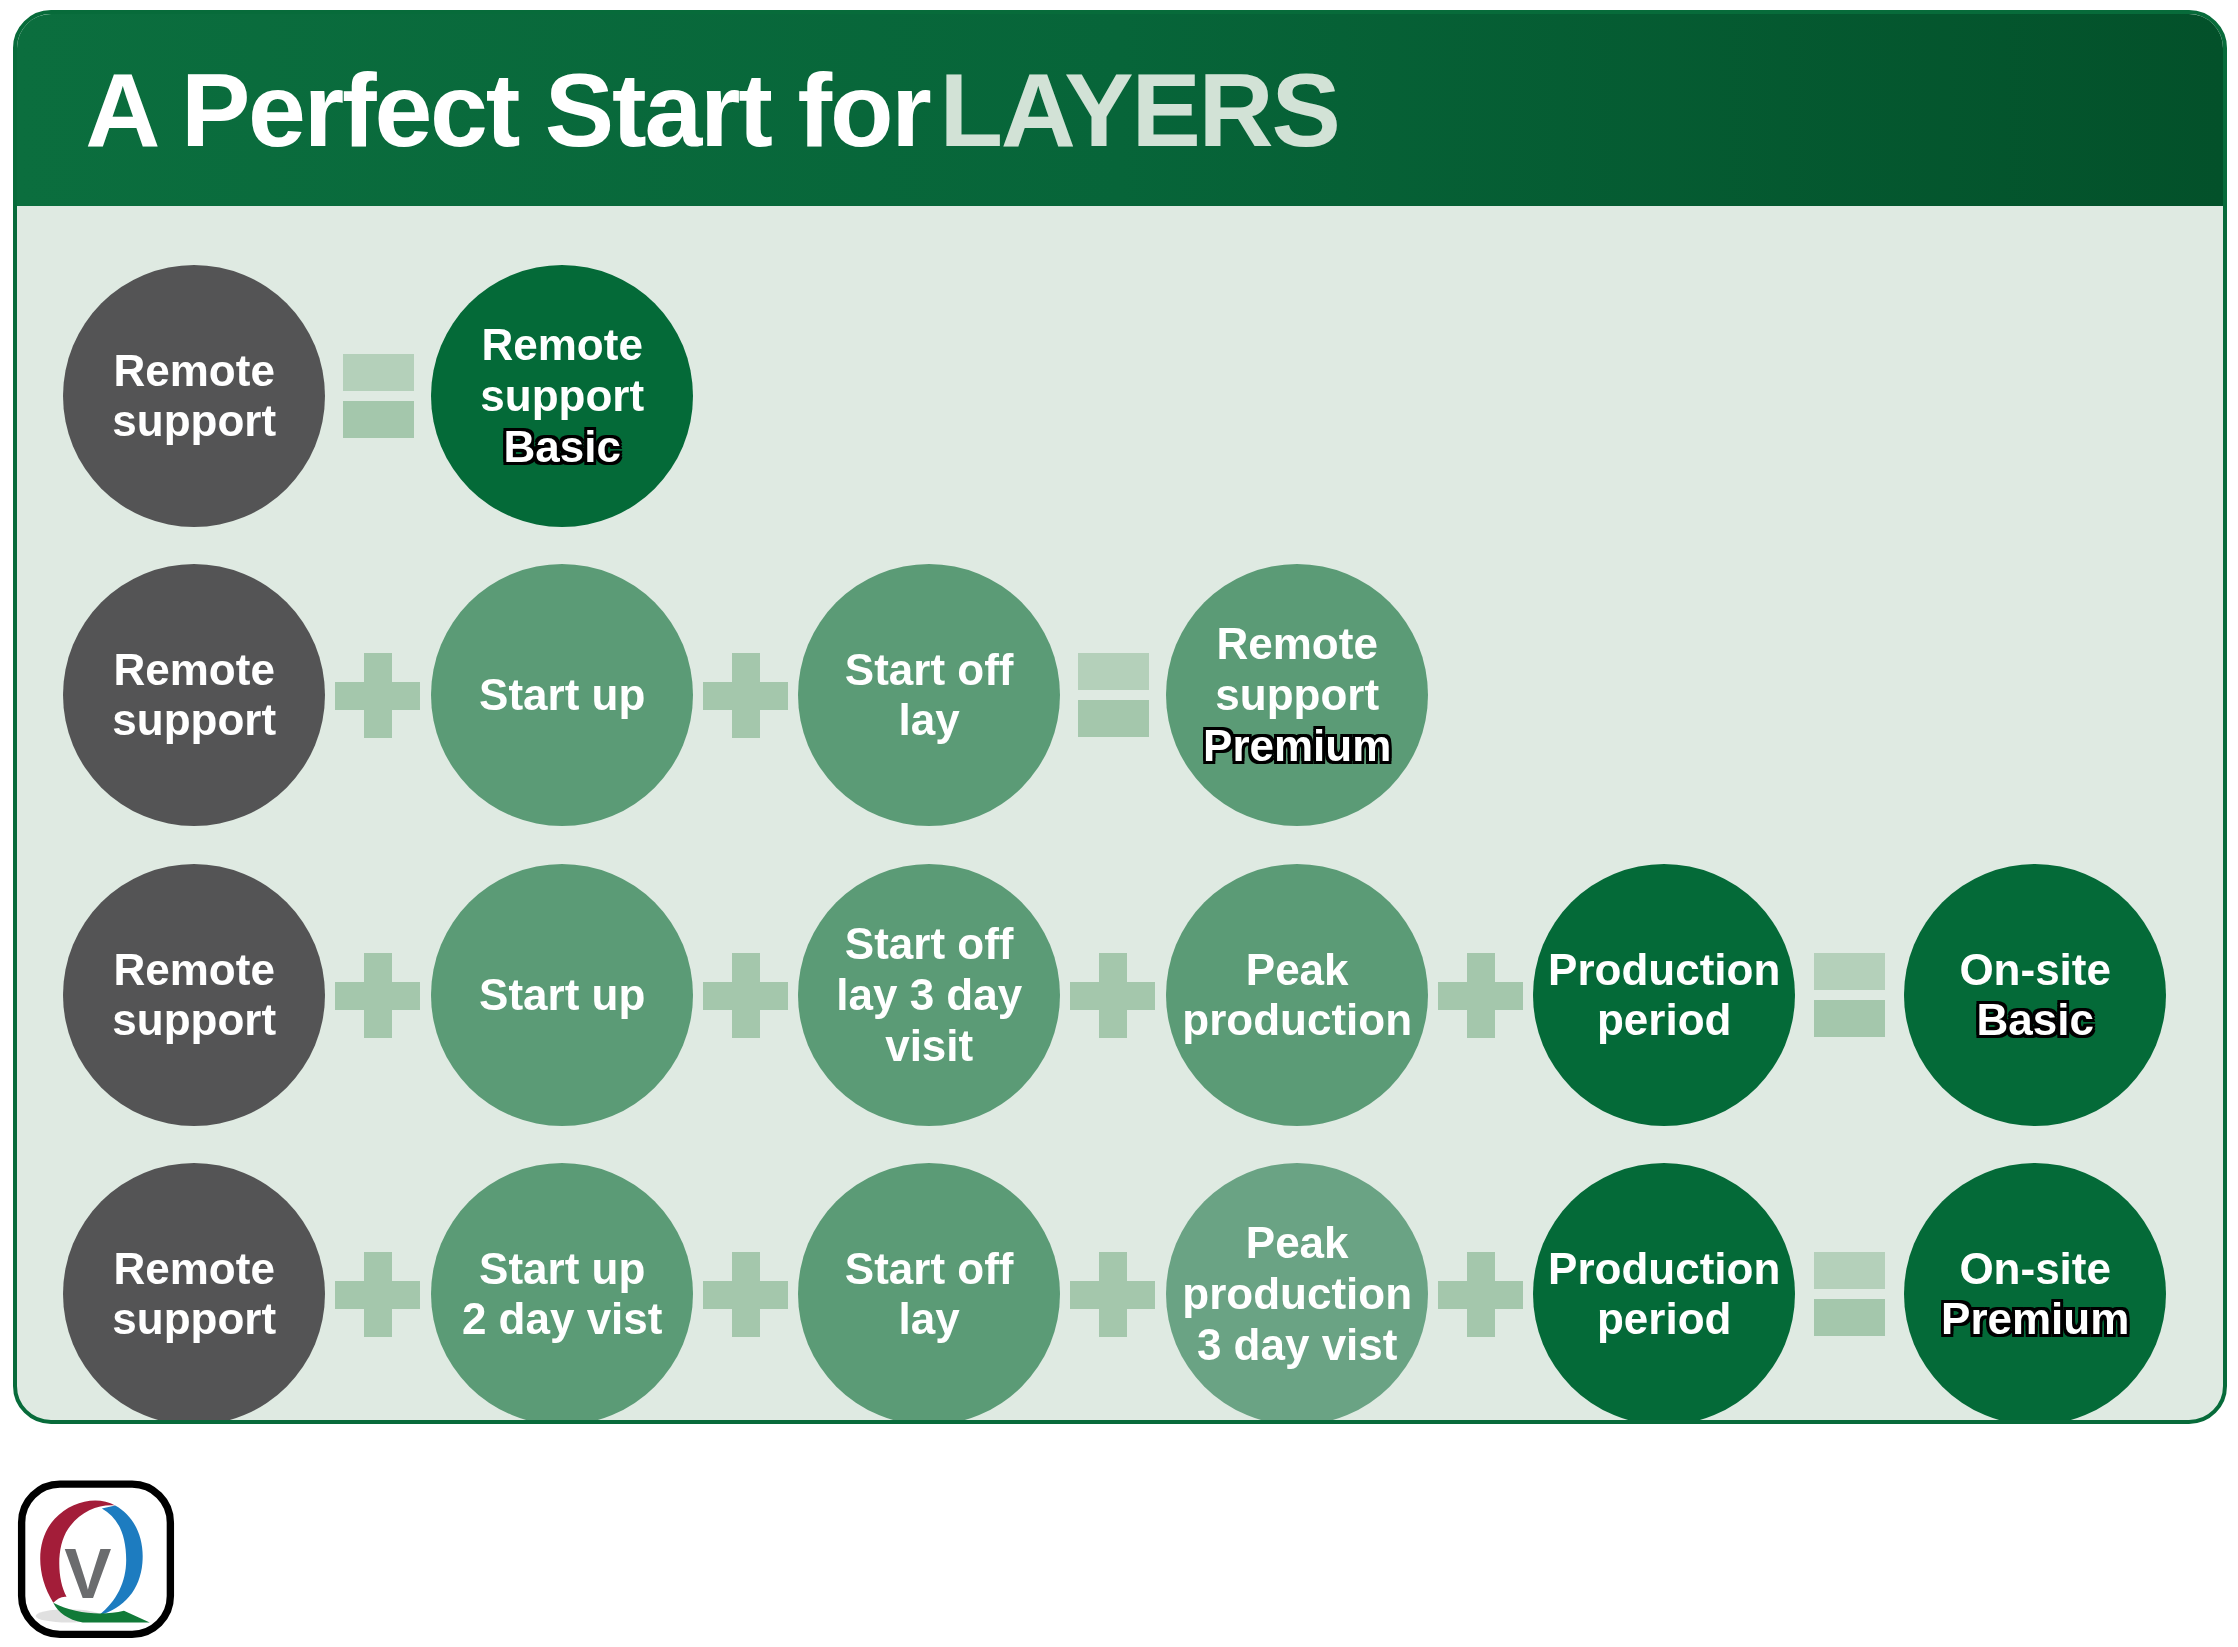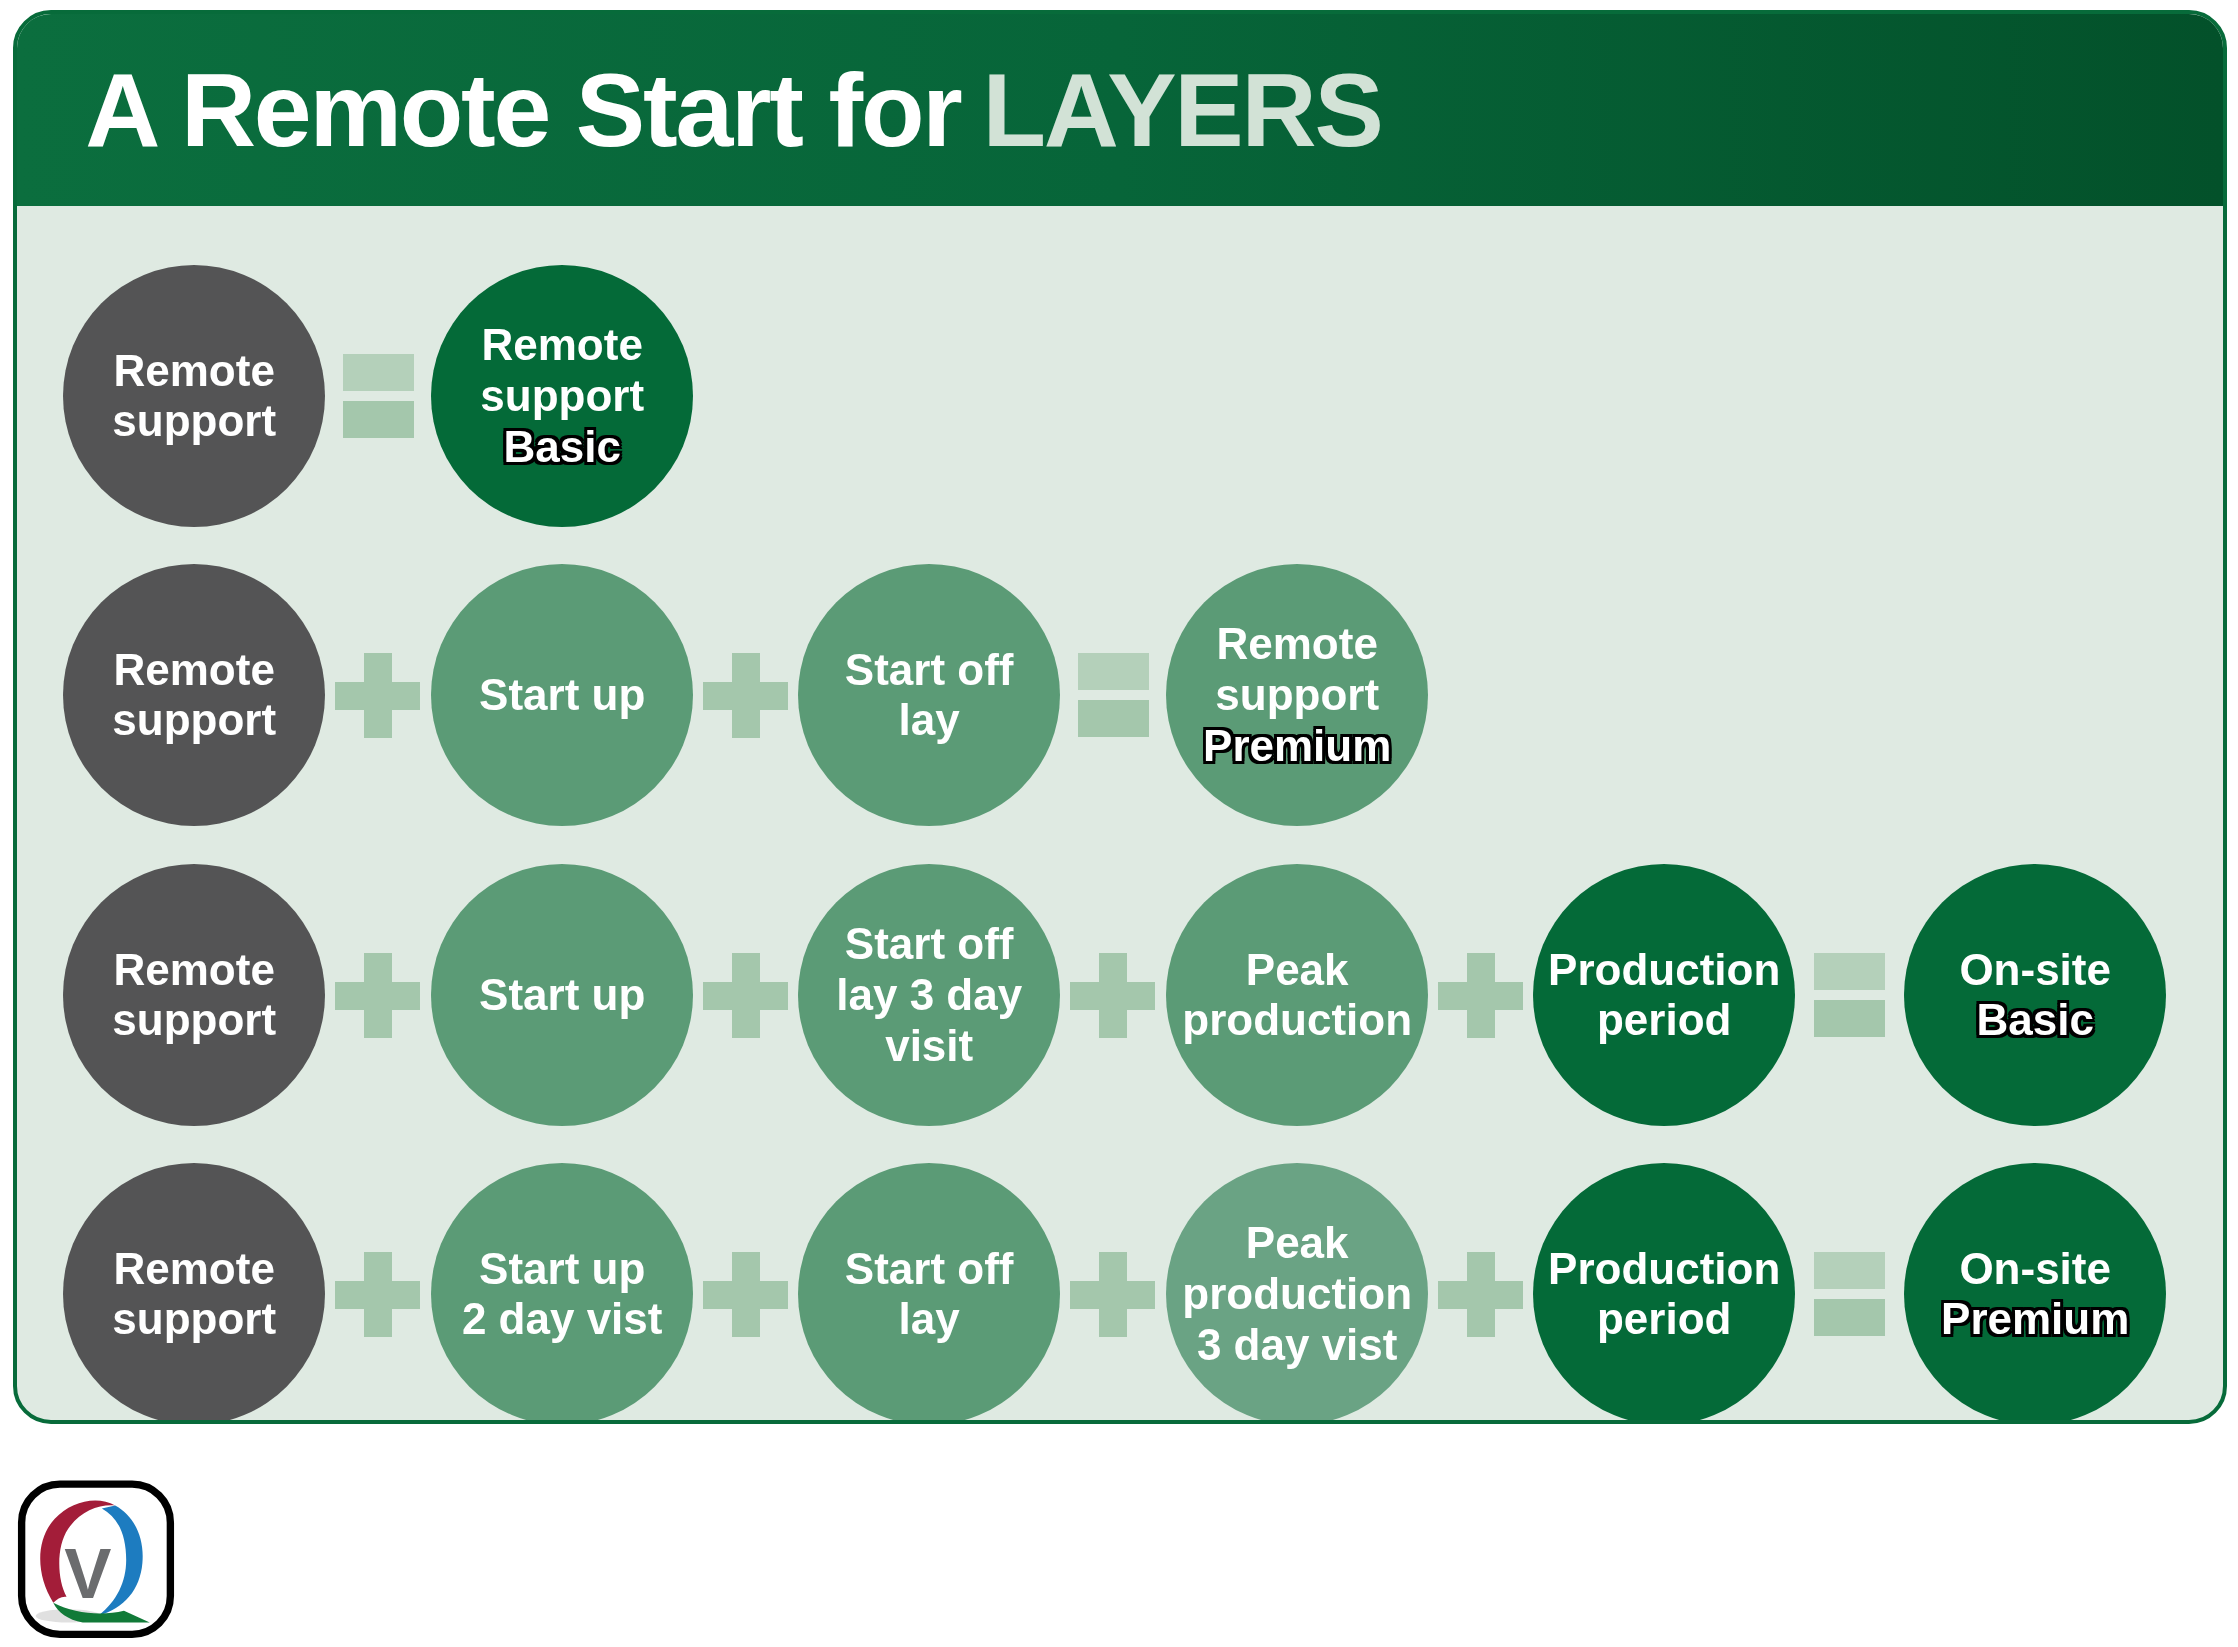--- a/index.html
+++ b/index.html
@@ -23,21 +23,21 @@
       var(--header-left,#0b6e3e) 0%,
       var(--header-mid,#076539 45%),
       var(--header-right,#03512a) 100%);
     display:flex; align-items:center;
     padding-left:68px;
   }
   .title {
     margin:0; font-weight:bold; font-size:104px; letter-spacing:-2.2px;
     color:var(--title-text,#ffffff); white-space:nowrap;
   }
-  .title .accent { color:var(--title-accent,#d2e2d6); margin-left:22px; }
+  .title .accent { color:var(--title-accent,#d2e2d6); margin-left:10px; }
   .circle {
     position:absolute; width:262px; height:262px; border-radius:50%;
     display:flex; flex-direction:column; align-items:center; justify-content:center;
     color:#ffffff; font-weight:bold; font-size:44px; line-height:1.15; text-align:center;
   }
   .label { white-space:pre-line; }
   .highlight {
     white-space:pre-line;
     text-shadow:
       -2.9px -2.9px 0 #000, 2.9px -2.9px 0 #000, -2.9px 2.9px 0 #000, 2.9px 2.9px 0 #000,
@@ -65,21 +65,21 @@
   .logo { position:absolute; left:14.7px; top:1477px; width:162px; height:163px; }
 </style>
 </head>
 <body>
 
 <div class="page">
 
   <div class="panel">
 
     <div class="header">
-      <h1 class="title"><span>A Remote Start for</span><span class="accent">LAYERS</span></h1>
+      <h1 class="title"><span>A Perfect Start for</span><span class="accent">LAYERS</span></h1>
     </div>
 
     <div class="circle" style="left: 46px; top: 251px; background-color: rgb(84, 84, 85);">
       <div class="label">Remote
 support</div>
 
     </div>
     <div class="op equals" style="left:326px; top:340px;"></div>
     <div class="circle" style="left: 414px; top: 251px; background-color: rgb(4, 106, 56);">
       <div class="label">Remote

